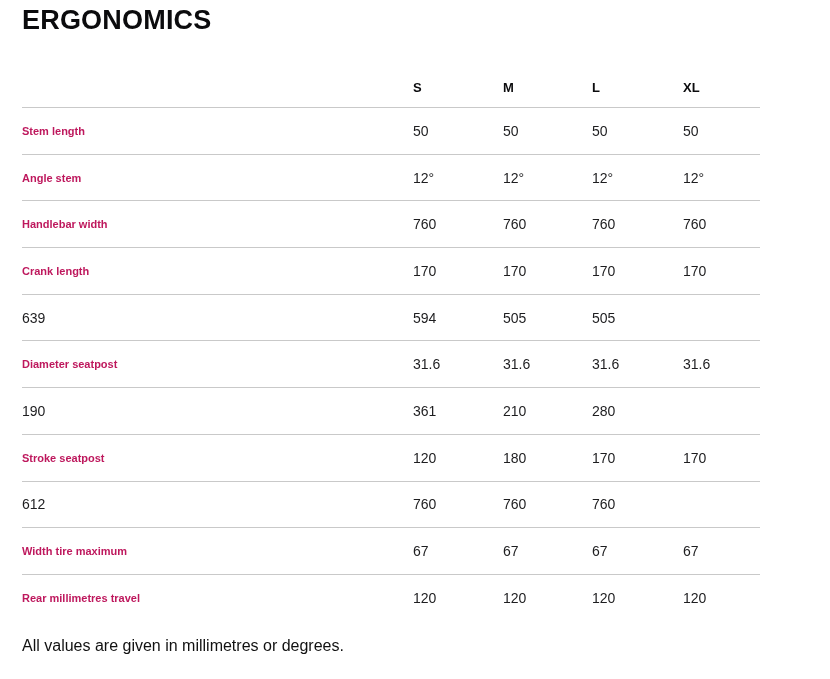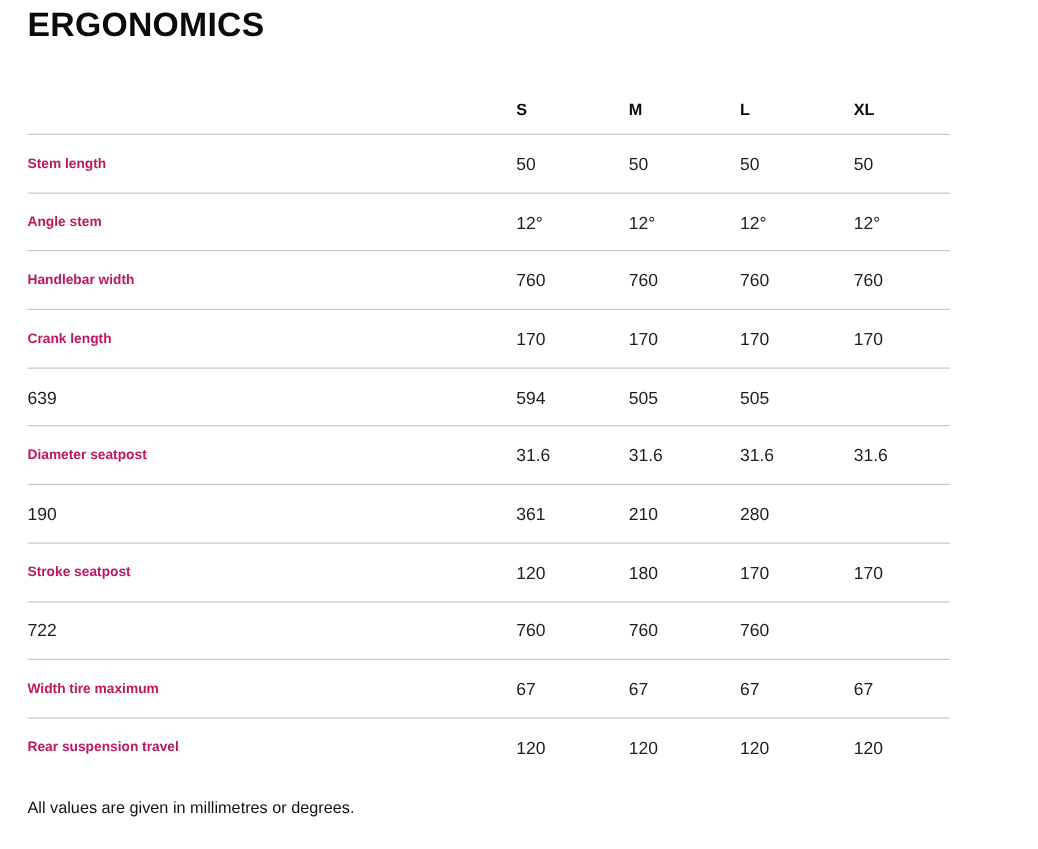--- a/index.html
+++ b/index.html
@@ -56,21 +56,21 @@
     font-size: 13px;
     color: #0b0b0d;
   }
   .cell.value {
     font-weight: 400;
     font-size: 14px;
     color: #1d1d1f;
   }
   .footnote {
     margin: 17px 0 0 0;
-    font-size: 13px;
+    font-size: 16px;
     line-height: 14px;
     font-weight: 400;
     color: #111111;
   }
 </style>
 </head>
 <body>
 
 <div class="page">
   <h1 class="title">ERGONOMICS</h1>
@@ -134,34 +134,34 @@
           <div class="cell value">280</div>
         </div>
         <div class="row">
           <div class="cell label">Stroke seatpost</div>
           <div class="cell value">120</div>
           <div class="cell value">180</div>
           <div class="cell value">170</div>
           <div class="cell value">170</div>
         </div>
         <div class="row">
-          <div class="cell value">722</div>
+          <div class="cell value">612</div>
           <div class="cell value">760</div>
           <div class="cell value">760</div>
           <div class="cell value">760</div>
         </div>
         <div class="row">
           <div class="cell label">Width tire maximum</div>
           <div class="cell value">67</div>
           <div class="cell value">67</div>
           <div class="cell value">67</div>
           <div class="cell value">67</div>
         </div>
         <div class="row">
-          <div class="cell label">Rear suspension travel</div>
+          <div class="cell label">Rear millimetres travel</div>
           <div class="cell value">120</div>
           <div class="cell value">120</div>
           <div class="cell value">120</div>
           <div class="cell value">120</div>
         </div>
       </div>
   </div>
 
   <p class="footnote">All values are given in millimetres or degrees.</p>
 </div>

